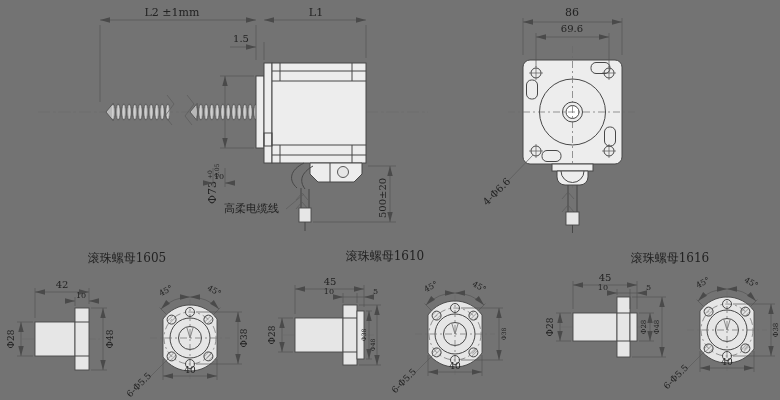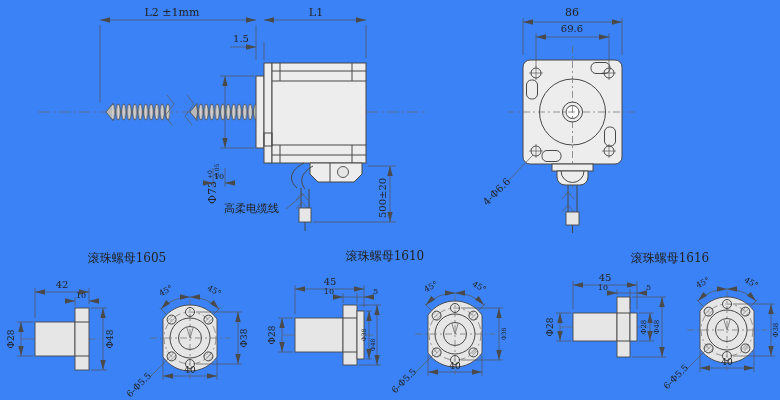--- a/index.html
+++ b/index.html
@@ -1,16 +1,16 @@
 <!DOCTYPE html>
 <html><head>
 <meta charset="utf-8">
 <style>
   html,body{margin:0;padding:0;background:#fff;}
-  .canvas{position:relative;width:780px;height:400px;background:#3b82f6;overflow:hidden;text-decoration:underline;}
+  .canvas{position:relative;width:780px;height:400px;background:#737373;overflow:hidden;text-decoration:underline;}
   svg{display:block;}
   svg text{font-family:"DejaVu Serif","Liberation Serif",serif;fill:#222;}
   .ln{stroke:#474747;stroke-width:1;fill:none;}
   .thin{stroke:#5a5a5a;stroke-width:.7;fill:none;}
   .fillp{fill:#ededed;stroke:#474747;stroke-width:1;}
   .fillp2{fill:#e6e6e6;stroke:#474747;stroke-width:.9;}
   .dim{stroke:#555;stroke-width:.7;fill:none;}
   .cl{stroke:#6a6a6a;stroke-width:.7;stroke-dasharray:12 3 2.5 3;fill:none;}
   .cld{stroke:#6a6a6a;stroke-width:.7;stroke-dasharray:7 3 2 3;fill:none;}
   .t11{font-size:11px;} .t10{font-size:10px;} .t9{font-size:9px;}

